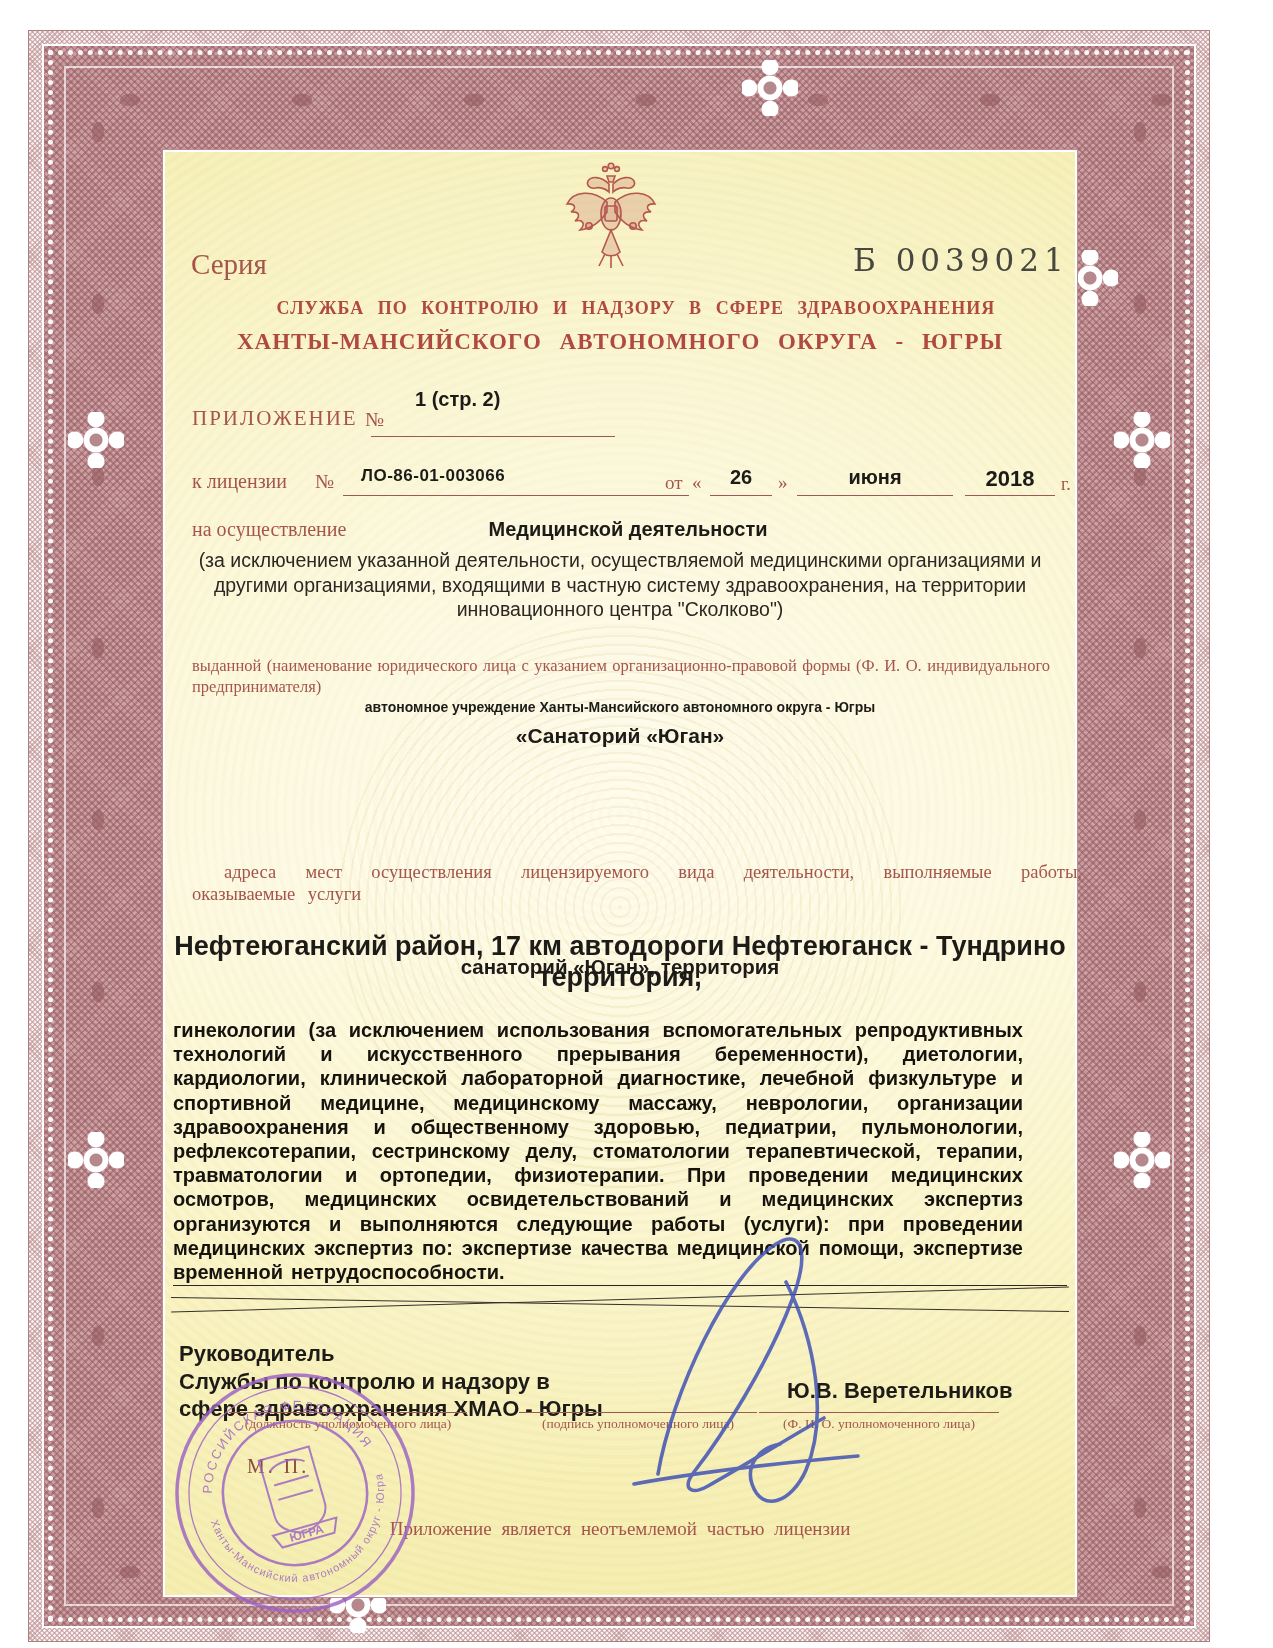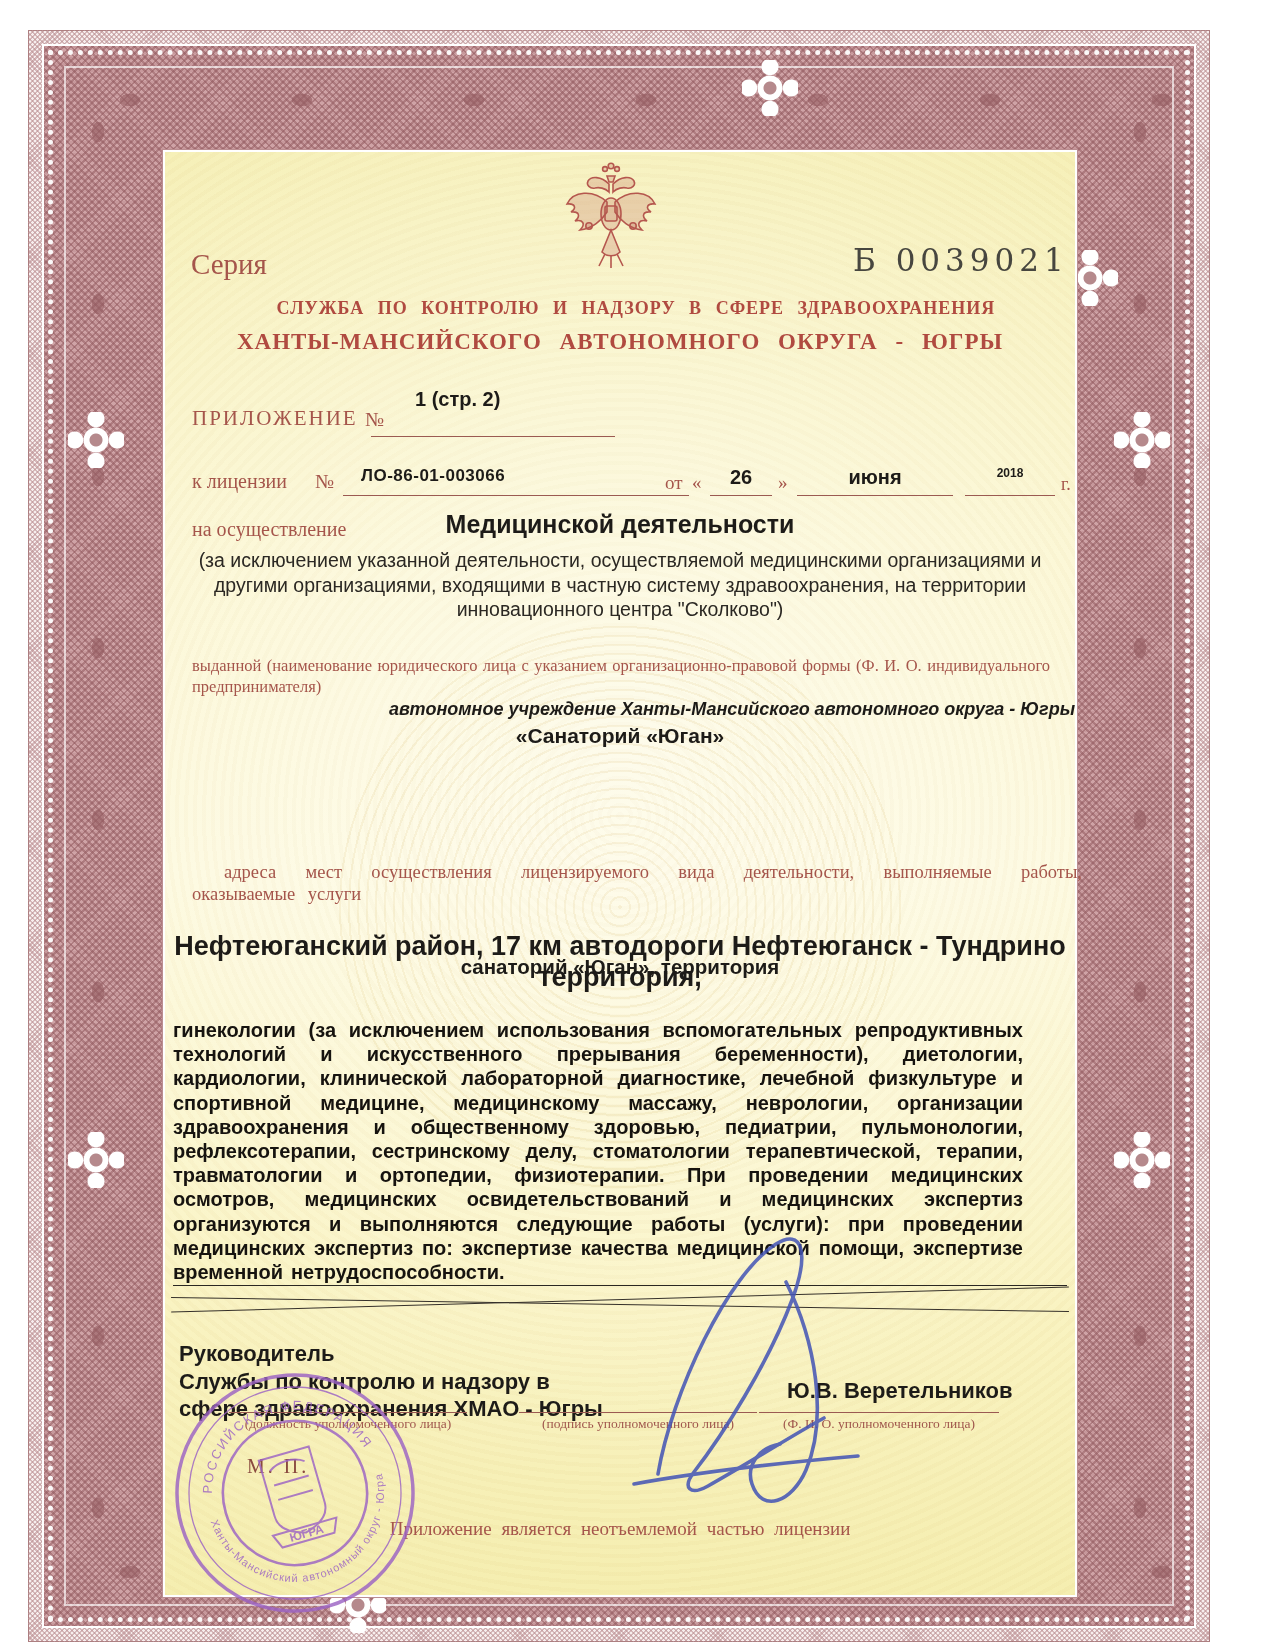--- a/index.html
+++ b/index.html
@@ -124,31 +124,31 @@
   <div class="abs lab" style="left:150px;top:318px;font-size:20px;">№</div>
   <div class="abs val" style="left:196px;top:314px;font-size:17px;letter-spacing:.5px;">ЛО-86-01-003066</div>
   <div class="abs uline" style="left:178px;top:343px;width:346px;"></div>
   <div class="abs lab" style="left:500px;top:320px;font-size:19px;">от</div>
   <div class="abs lab" style="left:527px;top:320px;font-size:19px;">«</div>
   <div class="abs val" style="left:545px;top:314px;width:62px;text-align:center;font-size:20px;">26</div>
   <div class="abs uline" style="left:545px;top:343px;width:62px;"></div>
   <div class="abs lab" style="left:613px;top:320px;font-size:19px;">»</div>
   <div class="abs val" style="left:632px;top:314px;width:156px;text-align:center;font-size:20px;">июня</div>
   <div class="abs uline" style="left:632px;top:343px;width:156px;"></div>
-  <div class="abs val" style="left:800px;top:314px;width:90px;text-align:center;font-size:12px;">2018</div>
+  <div class="abs val" style="left:800px;top:314px;width:90px;text-align:center;font-size:22px;">2018</div>
   <div class="abs uline" style="left:800px;top:343px;width:90px;"></div>
   <div class="abs lab" style="left:896px;top:322px;font-size:18px;">г.</div>
 
   <div class="abs lab" style="left:27px;top:366px;font-size:20px;">на осуществление</div>
-  <div class="abs val" style="top:358px;width:100%;text-align:center;font-size:25px;">Медицинской деятельности</div>
+  <div class="abs val" style="top:366px;width:100%;text-align:center;font-size:20px;padding-left:8px;">Медицинской деятельности</div>
   <div class="abs note" style="left:24px;top:396px;width:862px;text-align:center;font-size:19.5px;line-height:24.5px;">(за исключением указанной деятельности, осуществляемой медицинскими организациями и другими организациями, входящими в частную систему здравоохранения, на территории инновационного центра "Сколково")</div>
 
   <div class="abs lab jl" style="left:27px;top:504px;width:858px;font-size:16.5px;">выданной  (наименование  юридического лица с указанием  организационно-правовой  формы  (Ф. И. О. индивидуального</div>
   <div class="abs lab" style="left:27px;top:525px;font-size:16.5px;">предпринимателя)</div>
-  <div class="abs val" style="top:547px;width:100%;text-align:right;font-size:18px;font-style:italic;">автономное учреждение Ханты-Мансийского автономного округа - Югры</div>
+  <div class="abs val" style="top:547px;width:100%;text-align:center;font-size:14px;">автономное учреждение Ханты-Мансийского автономного округа - Югры</div>
   <div class="abs val" style="top:572px;width:100%;text-align:center;font-size:21px;">«Санаторий «Юган»</div>
 
   <div class="abs lab jl" style="left:27px;top:710px;width:858px;font-size:18.5px;margin-left:32px;">адреса мест осуществления лицензируемого вида деятельности, выполняемые работы,</div>
   <div class="abs lab" style="left:27px;top:732px;font-size:18.5px;word-spacing:8px;">оказываемые услуги</div>
   <div class="abs val" style="top:779px;width:100%;text-align:center;font-size:27px;">Нефтеюганский район, 17 км автодороги Нефтеюганск - Тундрино территория,</div>
   <div class="abs val" style="top:803px;width:100%;text-align:center;font-size:20.5px;">санаторий «Юган», территория</div>
 
   <div class="abs works" style="left:8px;top:866px;width:850px;">гинекологии (за исключением использования вспомогательных репродуктивных технологий и искусственного прерывания беременности), диетологии, кардиологии, клинической лабораторной диагностике, лечебной физкультуре и спортивной медицине, медицинскому массажу, неврологии, организации здравоохранения и общественному здоровью, педиатрии, пульмонологии, рефлексотерапии, сестринскому делу, стоматологии терапевтической, терапии, травматологии и ортопедии, физиотерапии. При проведении медицинских осмотров, медицинских освидетельствований и медицинских экспертиз организуются и выполняются следующие работы (услуги): при проведении медицинских экспертиз по: экспертизе качества медицинской помощи, экспертизе временной нетрудоспособности.</div>
   <div class="abs" style="left:8px;top:1133px;width:894px;border-top:1.6px solid #2a2722;"></div>
   <div class="abs slant" style="left:6px;top:1147px;width:898px;transform:rotate(-1.6deg);"></div>

